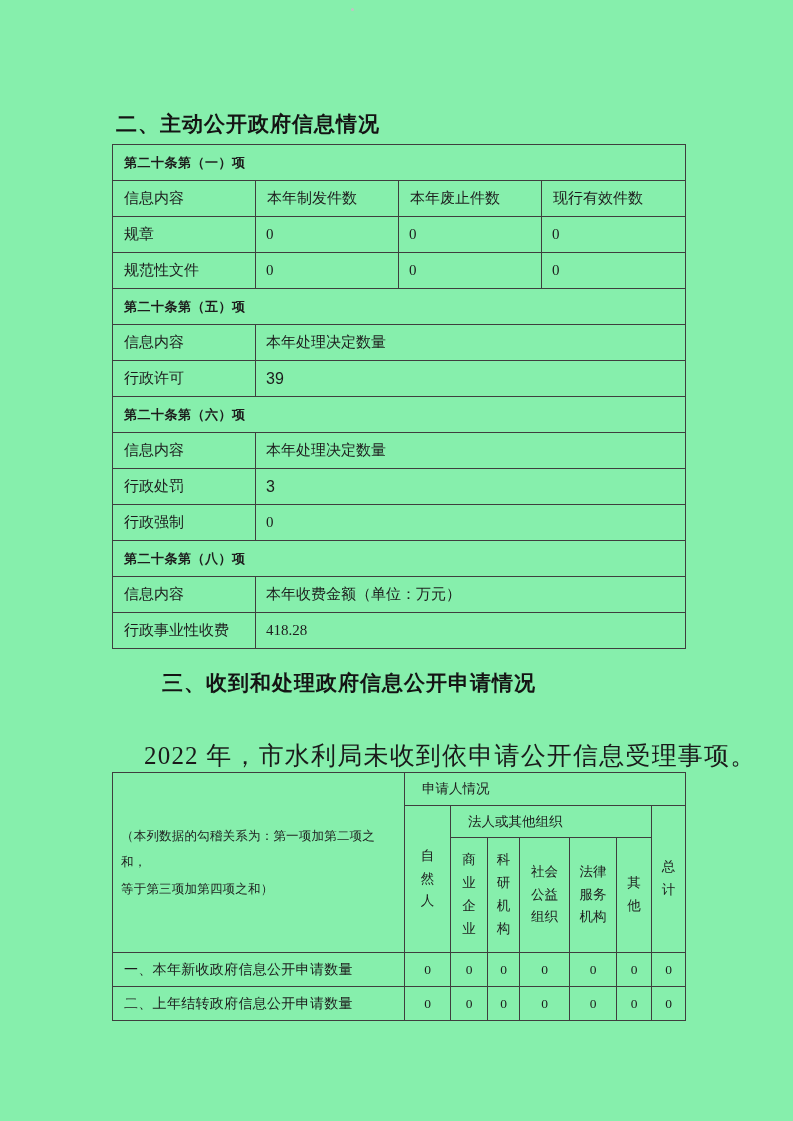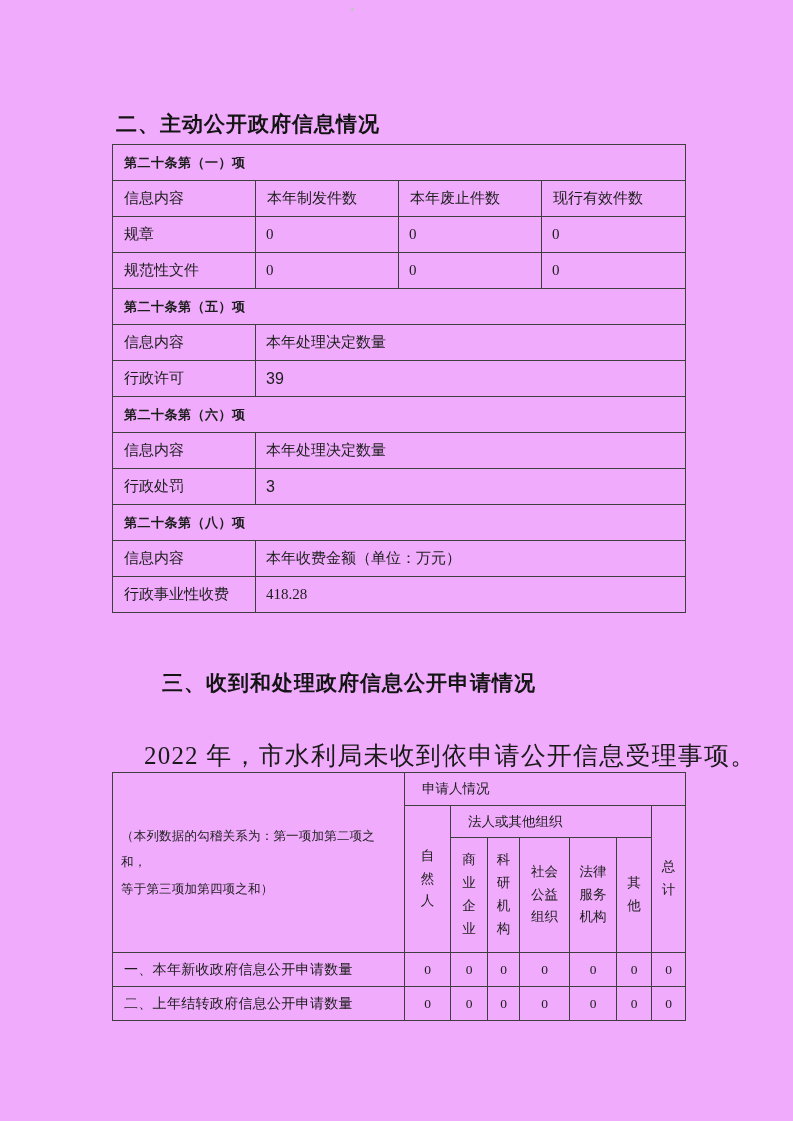--- a/index.html
+++ b/index.html
@@ -4,21 +4,21 @@
 <style>
   html,body{margin:0;padding:0;}
   body{
     width:793px;height:1121px;
     background:#ffffff;
     font-family:"Liberation Serif","DejaVu Serif",serif;
     color:#1d1d1d;
     position:relative;
     overflow:hidden;
   }
-  .page{position:absolute;inset:0;background:#f0abfc;}
+  .page{position:absolute;inset:0;background:#86efac;}
   .dot{position:absolute;left:351px;top:8px;width:3px;height:3px;background:#c2c2c2;border-radius:50%;}
 
   .title{
     position:absolute;
     font-family:"Liberation Sans","DejaVu Sans",sans-serif;
     font-weight:bold;
     font-size:21px;
     letter-spacing:1px;
     color:#141414;
     white-space:nowrap;
@@ -140,20 +140,24 @@
       <tr class="sec">
         <td colspan="4">第二十条第（六）项</td>
       </tr>
       <tr>
         <td>信息内容</td>
         <td colspan="3" class="val">本年处理决定数量</td>
       </tr>
       <tr>
         <td>行政处罚</td>
         <td colspan="3" class="val num-sans">3</td>
+      </tr>
+      <tr>
+        <td>行政强制</td>
+        <td colspan="3" class="val">0</td>
       </tr>
 
       <tr class="sec">
         <td colspan="4">第二十条第（八）项</td>
       </tr>
       <tr>
         <td>信息内容</td>
         <td colspan="3" class="val">本年收费金额（单位：万元）</td>
       </tr>
       <tr>

